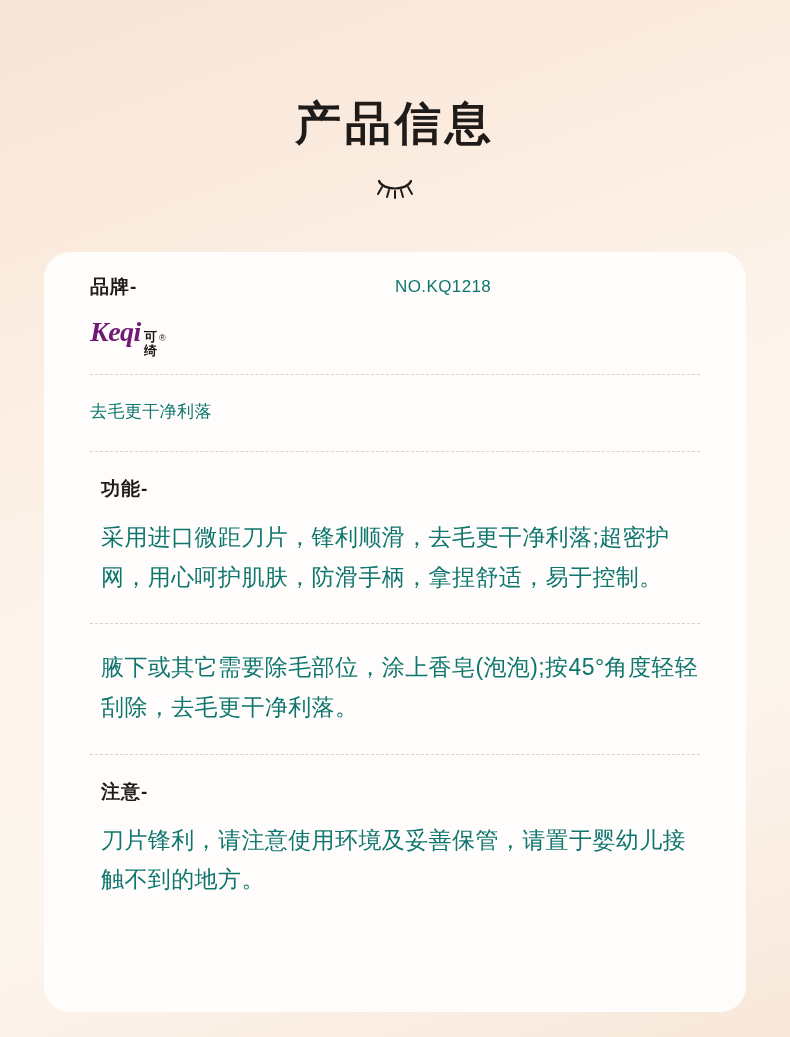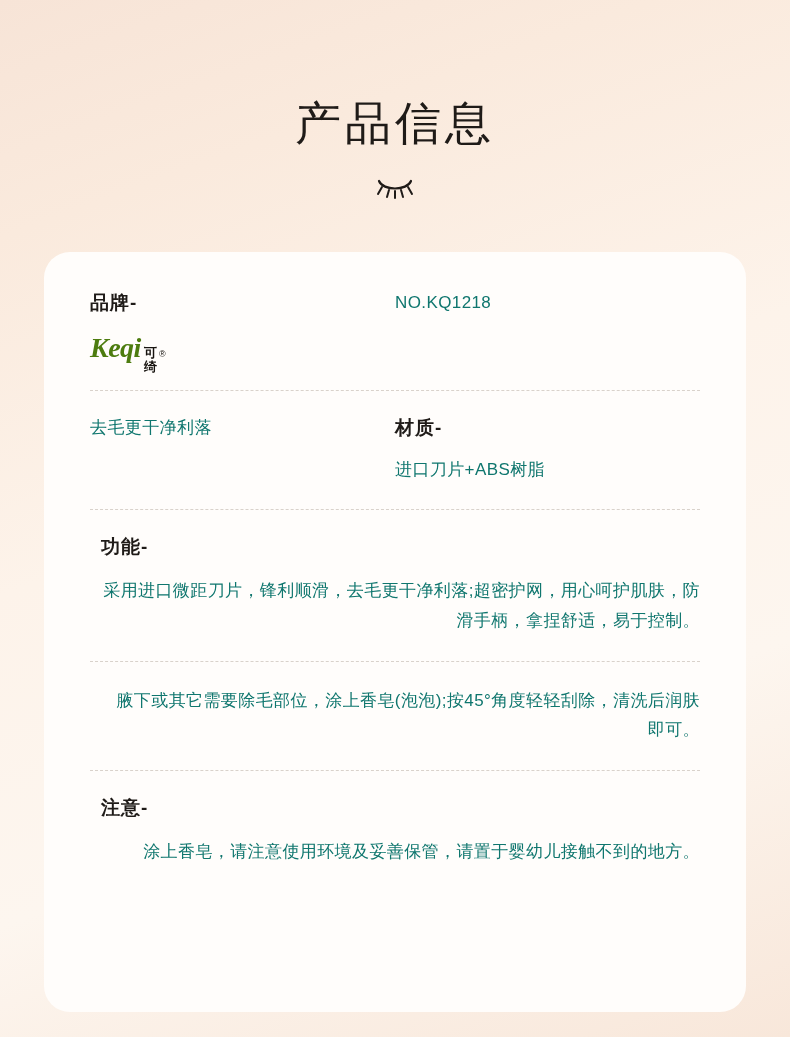--- a/index.html
+++ b/index.html
@@ -17,21 +17,21 @@
   }
   .page {
     position: relative;
     width: 790px;
     height: 1037px;
     box-sizing: border-box;
   }
   .title {
     text-align: center;
     font-size: 46px;
-    font-weight: normal;
+    font-weight: bold;
     letter-spacing: 4px;
     color: #1f1b18;
     padding-top: 96px;
     line-height: 1.2;
   }
   .divider-icon {
     text-align: center;
     margin-top: 26px;
     height: 26px;
   }
@@ -40,21 +40,21 @@
   }
   .card {
     position: absolute;
     left: 44px;
     top: 252px;
     width: 702px;
     height: 760px;
     background: #fffdfb;
     border-radius: 26px;
     box-sizing: border-box;
-    padding: 38px 46px 10px 46px;
+    padding: 22px 46px 10px 46px;
   }
   .row {
     display: flex;
   }
   .col {
     width: 50%;
     box-sizing: border-box;
     padding-right: 12px;
   }
   .label {
@@ -74,21 +74,21 @@
     display: flex;
     align-items: baseline;
     height: 32px;
   }
   .logo-keqi {
     font-family: "Liberation Serif", "DejaVu Serif", serif;
     font-size: 28px;
     font-weight: bold;
     font-style: italic;
     letter-spacing: -0.5px;
-    color: #4d7c0f;
+    color: #701a75;
   }
   .logo-cn {
     font-size: 13px;
     font-weight: bold;
     color: #17130f;
     margin-left: 3px;
     line-height: 1.05;
     display: inline-block;
     text-align: center;
   }
@@ -99,23 +99,22 @@
     vertical-align: super;
     margin-left: 2px;
   }
   .dotted {
     border-top: 1px dashed #d9d2cb;
     margin: 26px 0 24px 0;
     height: 0;
   }
   .block { margin-bottom: 0; margin-left: 11px; }
   .block .value {
-    font-size: 17px;
+    font-size: 23px;
     line-height: 1.72;
-    text-align: right;
   }
 </style>
 </head>
 <body>
 
 <div class="page">
 
   <div class="title">产品信息</div>
 
   <div class="divider-icon">
@@ -147,40 +146,36 @@
         <div class="value">NO.KQ1218</div>
       </div>
     </div>
 
     <div class="dotted"></div>
 
     <div class="row">
       <div class="col">
         <div class="value">去毛更干净利落</div>
       </div>
-      <div class="col">
-        <div class="label">材质-</div>
-        <div class="value">进口刀片+ABS树脂</div>
-      </div>
     </div>
 
     <div class="dotted"></div>
 
     <div class="block">
       <div class="label">功能-</div>
       <div class="value">采用进口微距刀片，锋利顺滑，去毛更干净利落;超密护网，用心呵护肌肤，防滑手柄，拿捏舒适，易于控制。</div>
     </div>
 
     <div class="dotted"></div>
 
     <div class="block">
-      <div class="value">腋下或其它需要除毛部位，涂上香皂(泡泡);按45°角度轻轻刮除，清洗后润肤即可。</div>
+      <div class="value">腋下或其它需要除毛部位，涂上香皂(泡泡);按45°角度轻轻刮除，去毛更干净利落。</div>
     </div>
 
     <div class="dotted"></div>
 
     <div class="block">
       <div class="label">注意-</div>
-      <div class="value">涂上香皂，请注意使用环境及妥善保管，请置于婴幼儿接触不到的地方。</div>
+      <div class="value">刀片锋利，请注意使用环境及妥善保管，请置于婴幼儿接触不到的地方。</div>
     </div>
 
   </div>
 </div>
 
 </body></html>

